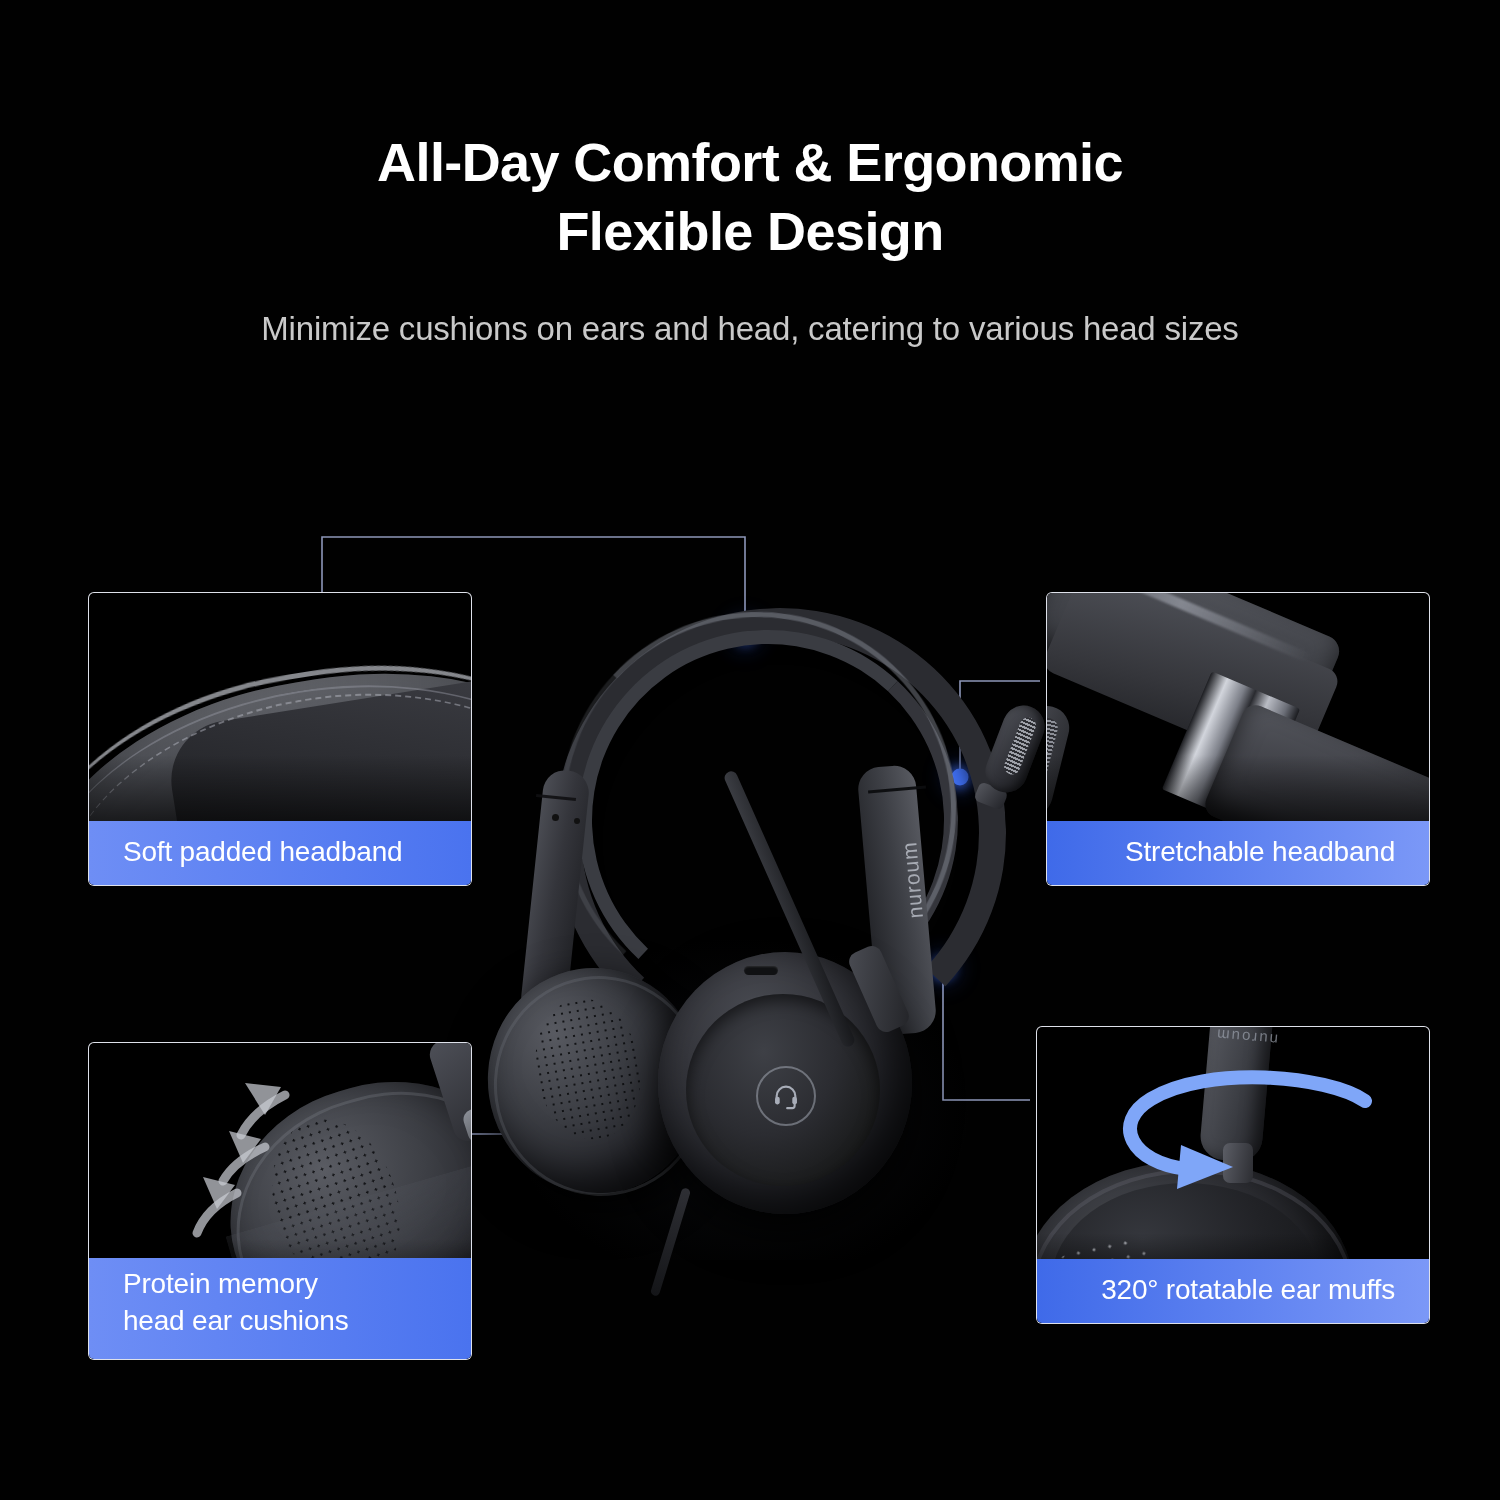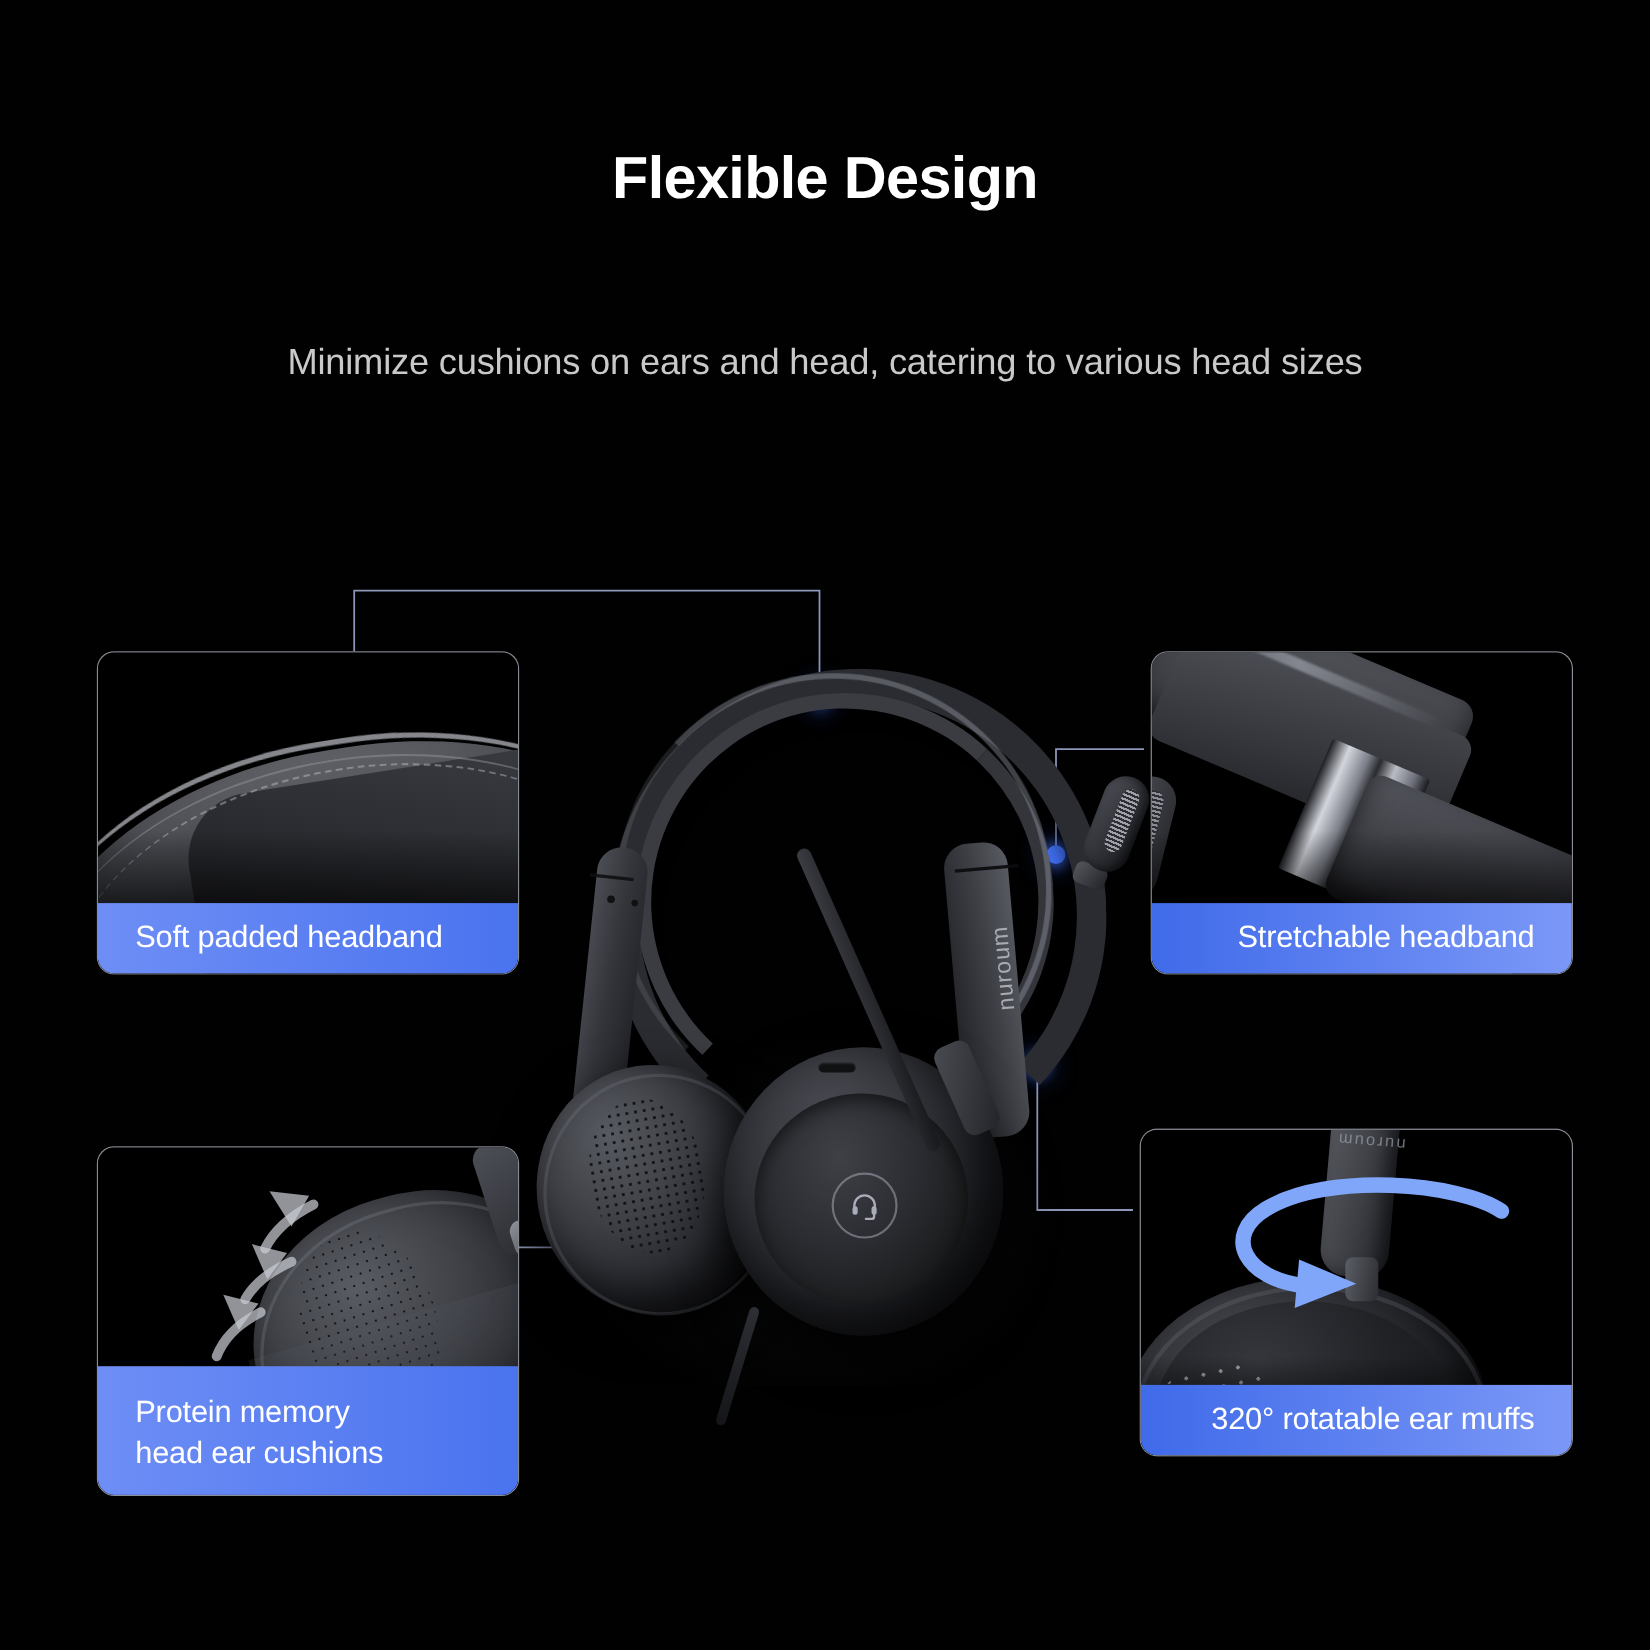--- a/index.html
+++ b/index.html
@@ -31,35 +31,35 @@
     position:absolute;width:17px;height:17px;border-radius:50%;
     background:#3f6ef0;
     box-shadow:0 0 10px 4px rgba(63,110,240,.55),0 0 22px 9px rgba(63,110,240,.22);
     transform:translate(-50%,-50%);
   }
 
   
   .panel{
     position:absolute;
     border:1px solid rgba(176,183,205,.42);
-    border-radius:16px;
+    border-radius:6px;
     overflow:hidden;
-    background:#737373;
+    background:#ffffff;
   }
   .panel .photo{position:absolute;inset:0;overflow:hidden;background:#000;}
   .caption{
     position:absolute;left:0;right:0;bottom:0;
     color:#fff;font-size:28px;font-weight:400;
     letter-spacing:-.2px;line-height:1.22;
     padding:14px 0 16px 0;
     display:flex;align-items:center;
   }
   .cap-l{background:linear-gradient(90deg,#6e8ef5 0%,#4a73ef 100%);justify-content:flex-start;padding-left:34px;}
   .cap-r{background:linear-gradient(90deg,#3f6ae9 0%,#7b98f7 100%);justify-content:flex-end;padding-right:34px;}
-  .cap-two{padding-top:24px;padding-bottom:20px;line-height:1.3;}
+  .cap-two{padding-top:8px;padding-bottom:20px;line-height:1.3;}
   .cap-two span{display:block;}
 
   
   
   .hb-wrap{position:absolute;inset:0;}
   .hb-band{
     position:absolute;left:-70px;top:86px;width:620px;height:300px;
     border-radius:300px 300px 0 0/200px 200px 0 0;
     background:linear-gradient(178deg,#6d6f75 0%,#4a4c52 22%,#303136 55%,#1c1d21 100%);
     transform:rotate(-9deg);
@@ -338,20 +338,21 @@
     background:radial-gradient(ellipse at 50% 55%,rgba(70,78,96,.16) 0%,rgba(0,0,0,0) 68%);
     pointer-events:none;
   }
 </style>
 </head>
 <body>
 
 <div class="stage">
 
   <div class="title">
+    <span>All-Day Comfort &amp; Ergonomic</span>
     <span class="l2">Flexible Design</span>
   </div>
   <div class="subtitle">Minimize cushions on ears and head, catering to various head sizes</div>
 
   <svg class="wires" viewBox="0 0 1500 1500" width="1500" height="1500">
 
     <path d="M 322 592 L 322 537 L 745 537 L 745 634" fill="none" stroke="#8d96b8" stroke-width="1.6"></path>
 
     <path d="M 1040 681 L 960 681 L 960 777" fill="none" stroke="#8d96b8" stroke-width="1.6"></path>
 

